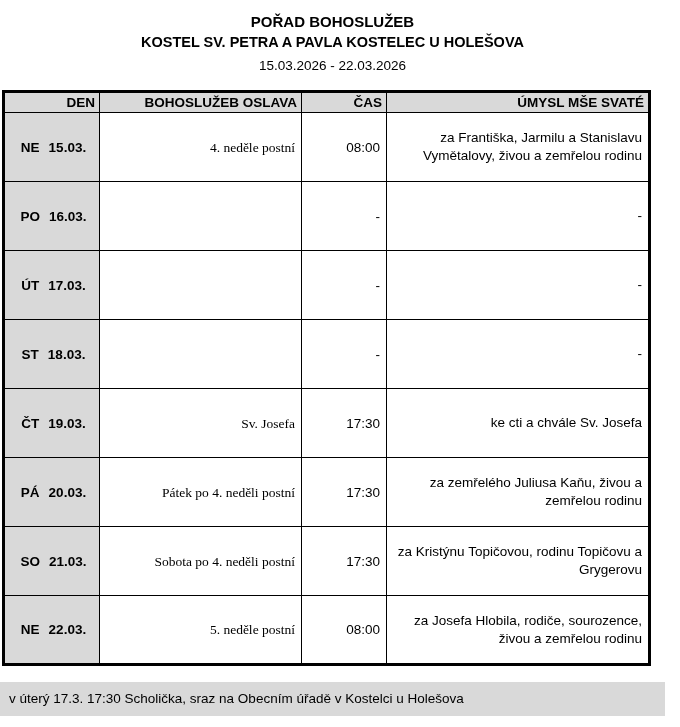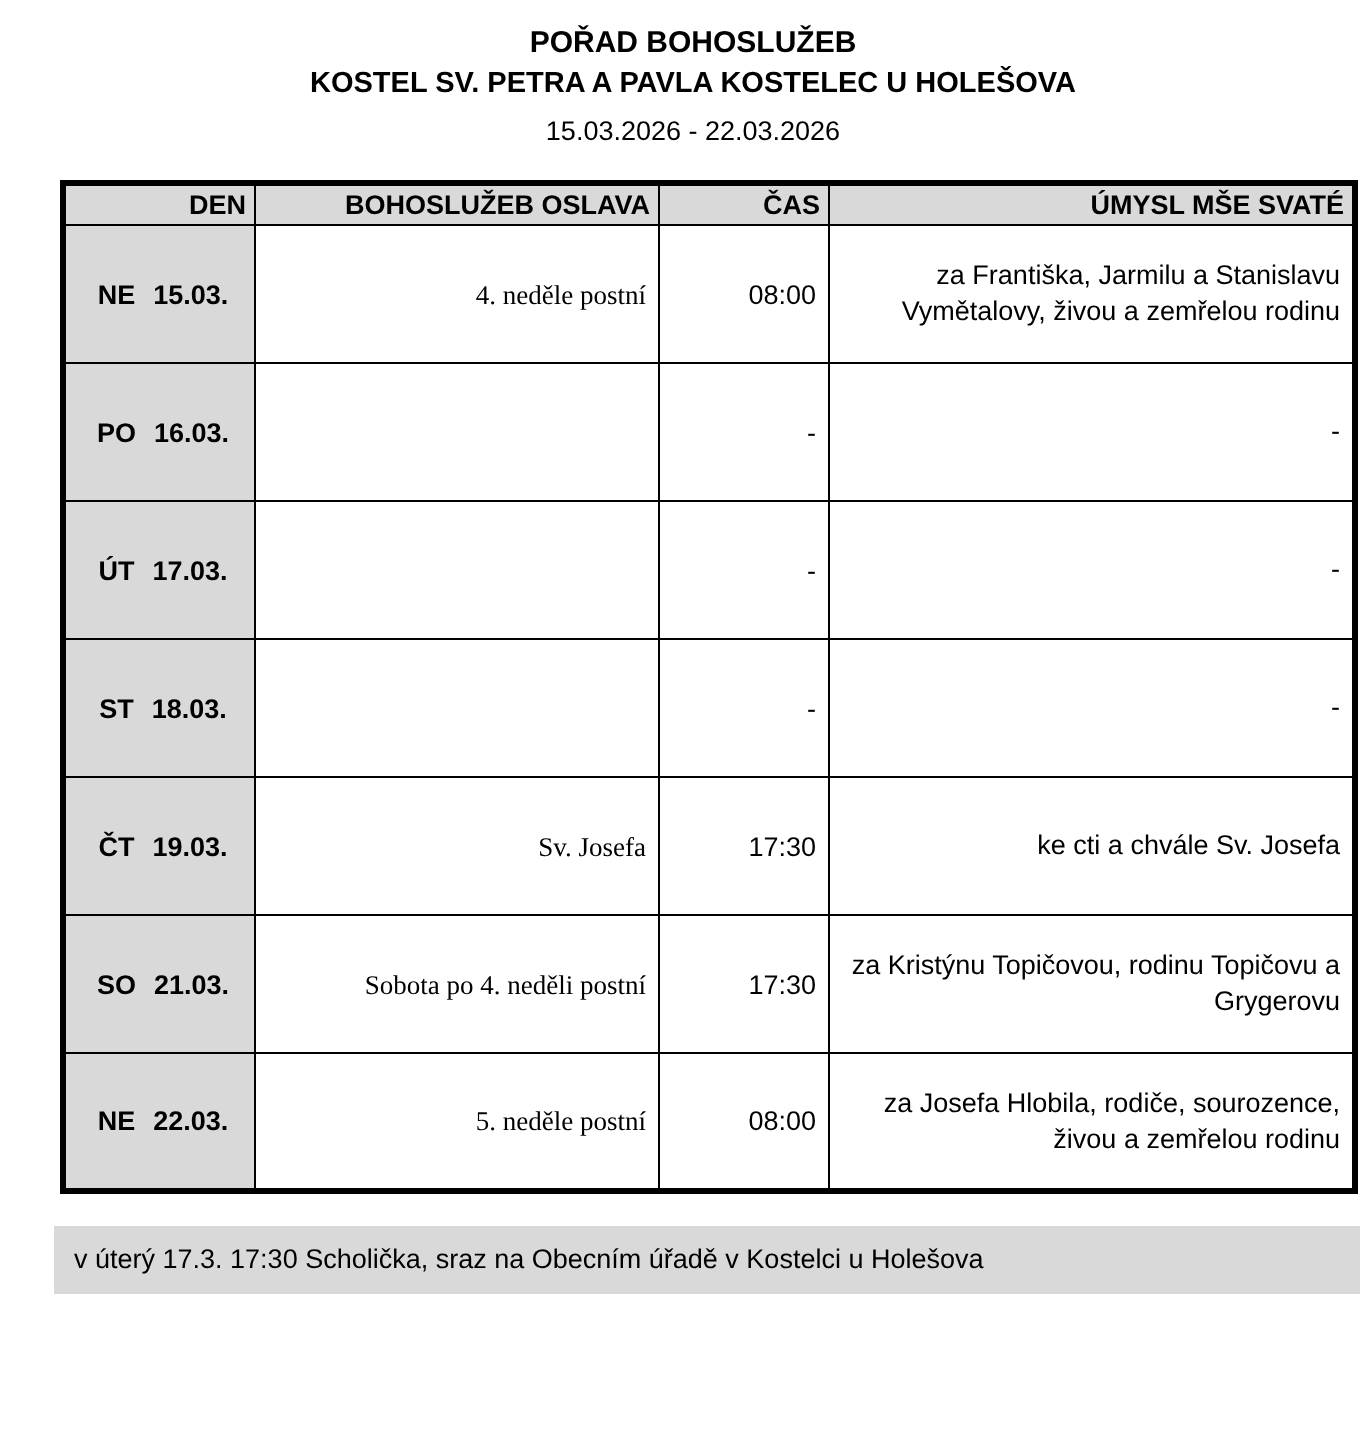--- a/index.html
+++ b/index.html
@@ -5,21 +5,21 @@
   * { box-sizing: border-box; margin: 0; padding: 0; }
   html, body {
     width: 680px;
     background: #ffffff;
     color: #000000;
     font-family: "Liberation Sans", "DejaVu Sans", sans-serif;
   }
   .page {
     width: 680px;
     height: 727px;
-    padding: 8px 17px 0 30px;
+    padding: 8px 17px 0 2px;
   }
   .titles { text-align: center; padding-top: 4px; }
   .title {
     font-size: 15px;
     font-weight: bold;
     line-height: 20px;
   }
   .subtitle {
     font-size: 14.5px;
     font-weight: bold;
@@ -136,20 +136,28 @@
       <tr>
         <td class="den">
           <span class="day">ČT</span><span class="date">19.03.</span>
         </td>
         <td class="oslava">Sv. Josefa</td>
         <td class="cas">17:30</td>
         <td class="umysl">ke cti a chvále Sv. Josefa</td>
       </tr>
       <tr>
         <td class="den">
+          <span class="day">PÁ</span><span class="date">20.03.</span>
+        </td>
+        <td class="oslava">Pátek po 4. neděli postní</td>
+        <td class="cas">17:30</td>
+        <td class="umysl">za zemřelého Juliusa Kaňu, živou a zemřelou rodinu</td>
+      </tr>
+      <tr>
+        <td class="den">
           <span class="day">SO</span><span class="date">21.03.</span>
         </td>
         <td class="oslava">Sobota po 4. neděli postní</td>
         <td class="cas">17:30</td>
         <td class="umysl">za Kristýnu Topičovou, rodinu Topičovu a Grygerovu</td>
       </tr>
       <tr>
         <td class="den">
           <span class="day">NE</span><span class="date">22.03.</span>
         </td>

